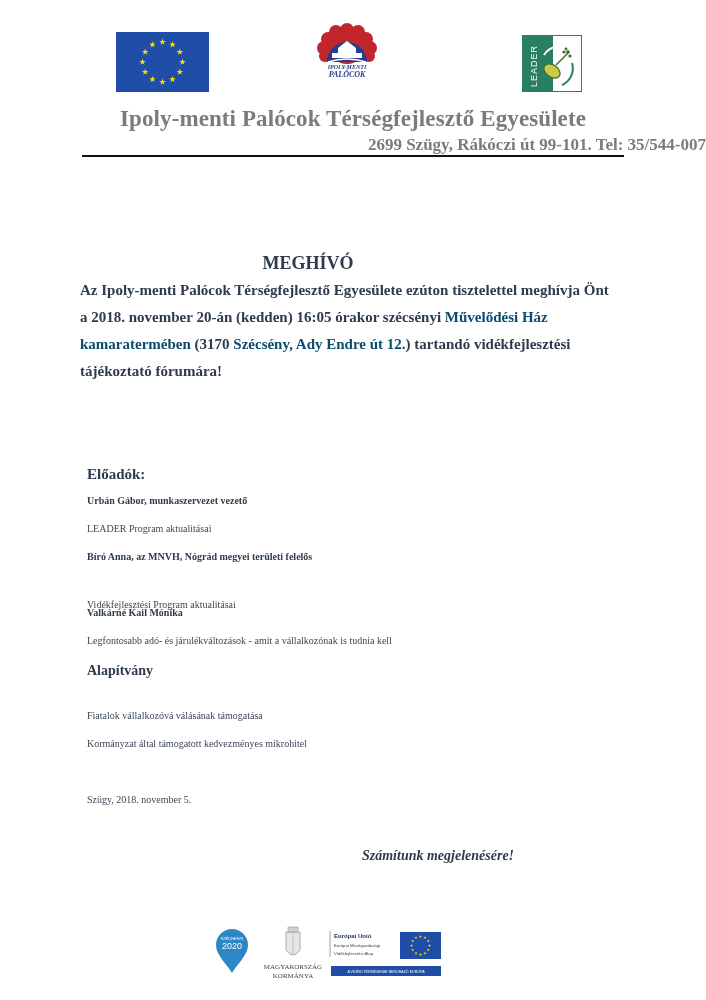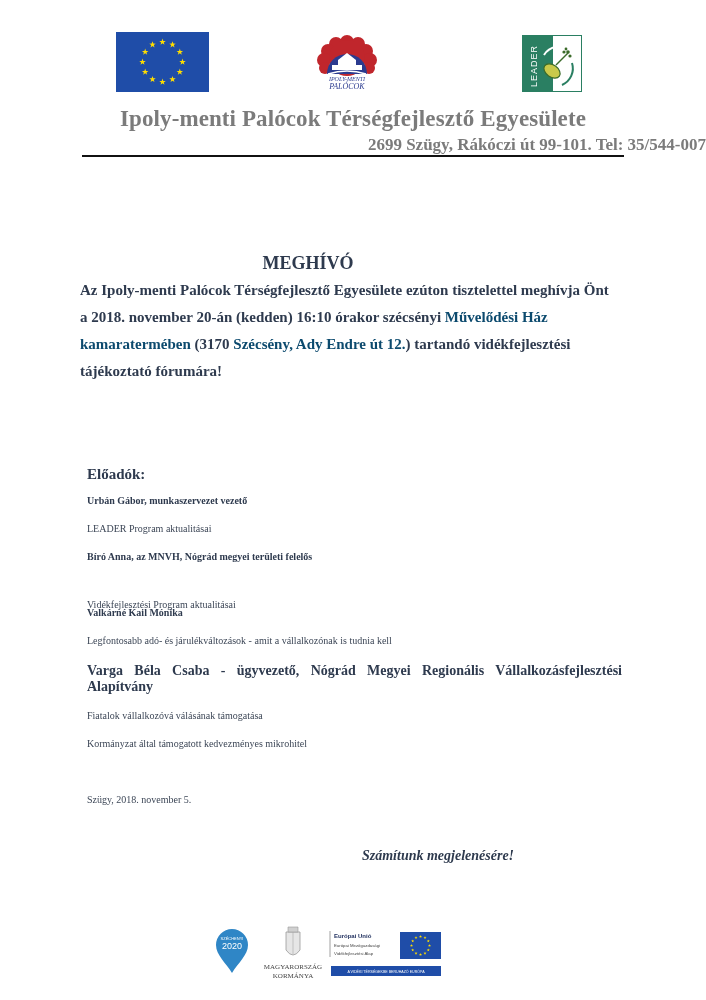--- a/index.html
+++ b/index.html
@@ -2,21 +2,21 @@
 <html><head>
 <meta charset="utf-8">
 <style>
   html, body { margin: 0; padding: 0; background: #ffffff; }
   body { width: 706px; height: 1000px; position: relative; overflow: hidden;
          font-family: "Liberation Serif", "DejaVu Serif", serif; color: #2e3a4e; }
   .abs { position: absolute; }
 
   
   #eu-flag { left: 116px; top: 32px; width: 93px; height: 60px; background: #1f4da8; }
-  #palocok-logo { left: 316px; top: 34px; width: 62px; height: 58px; }
+  #palocok-logo { left: 316px; top: 22px; width: 62px; height: 58px; font-weight: bold; }
   #leader-logo { left: 522px; top: 35px; width: 60px; height: 57px; }
 
   #org-name { left: 0; width: 706px; top: 106px; text-align: center; font-weight: bold;
               font-size: 23px; color: #7b7b7b; letter-spacing: 0.1px; }
   #org-address { left: 0; width: 706px; top: 135px; text-align: right; font-weight: bold;
                  font-size: 17px; color: #7b7b7b; }
   #header-rule { left: 82px; top: 155px; width: 542px; height: 2px; background: #111; }
 
   #doc-title { left: 0; width: 616px; top: 205px; text-align: center; font-weight: bold;
                font-size: 18px; color: #2e3a4e; margin-top: 48px; }
@@ -105,42 +105,41 @@
 <div id="org-name" class="abs">Ipoly-menti Palócok Térségfejlesztő Egyesülete</div>
 <div id="org-address" class="abs">2699 Szügy, Rákóczi út 99-101. Tel: 35/544-007</div>
 <div id="header-rule" class="abs"></div>
 
 <div id="doc-title" class="abs">MEGHÍVÓ</div>
 
 <div class="abs intro" style="top:277px;">
   <span>Az </span><b>Ipoly-menti Palócok Térségfejlesztő Egyesülete</b><span> ezúton tisztelettel meghívja Önt</span>
 </div>
 <div class="abs intro" style="top:304px;">
-  <span>a </span><b>2018. november 20</b><span>-án (kedden) </span><b>16:10</b><span> órakor szécsényi </span><span class="dark">Művelődési Ház</span>
+  <span>a </span><b>2018. november 20</b><span>-án (kedden) </span><b>16:05</b><span> órakor szécsényi </span><span class="dark">Művelődési Ház</span>
 </div>
 <div class="abs intro" style="top:331px;">
   <span class="dark">kamaratermében</span><span> (3170 </span><span class="dark">Szécsény, Ady Endre út 12.</span><span>)  tartandó </span><b>vidékfejlesztési</b>
 </div>
 <div class="abs intro" style="top:358px;">
   <b>tájékoztató fórumára!</b>
 </div>
 
 <div class="abs line bold" id="speakers-heading" style="top:466px;">Előadók:</div>
 
 <div class="abs line bold" style="top:495px;">Urbán Gábor, munkaszervezet vezető</div>
 <div class="abs line" style="top:523px;">LEADER Program aktualitásai</div>
 
 <div class="abs line bold" style="top:551px;">Bíró Anna, az MNVH, Nógrád megyei területi felelős</div>
 <div class="abs line" style="top:599px;">Vidékfejlesztési Program aktualitásai</div>
 
 <div class="abs line bold" style="top:607px;">Valkárné Kail Mónika</div>
 <div class="abs line" style="top:635px;">Legfontosabb adó- és járulékváltozások - amit a vállalkozónak is tudnia kell</div>
 
 <div class="abs justify" style="top:663px;">
-  <span class="first">Varga Béla Csaba - ügyvezető, Nógrád Megyei Regionális Vállalkozásfejlesztési</span>
   <span>Alapítvány</span>
 </div>
 <div class="abs line" style="top:710px;">Fiatalok vállalkozóvá válásának támogatása</div>
 <div class="abs line" style="top:738px;">Kormányzat által támogatott kedvezményes mikrohitel</div>
 
 <div class="abs line" style="top:794px;">Szügy, 2018. november 5.</div>
 
 <div id="closing" class="abs">Számítunk megjelenésére!</div>
 
 <div id="szechenyi-logo" class="abs">

